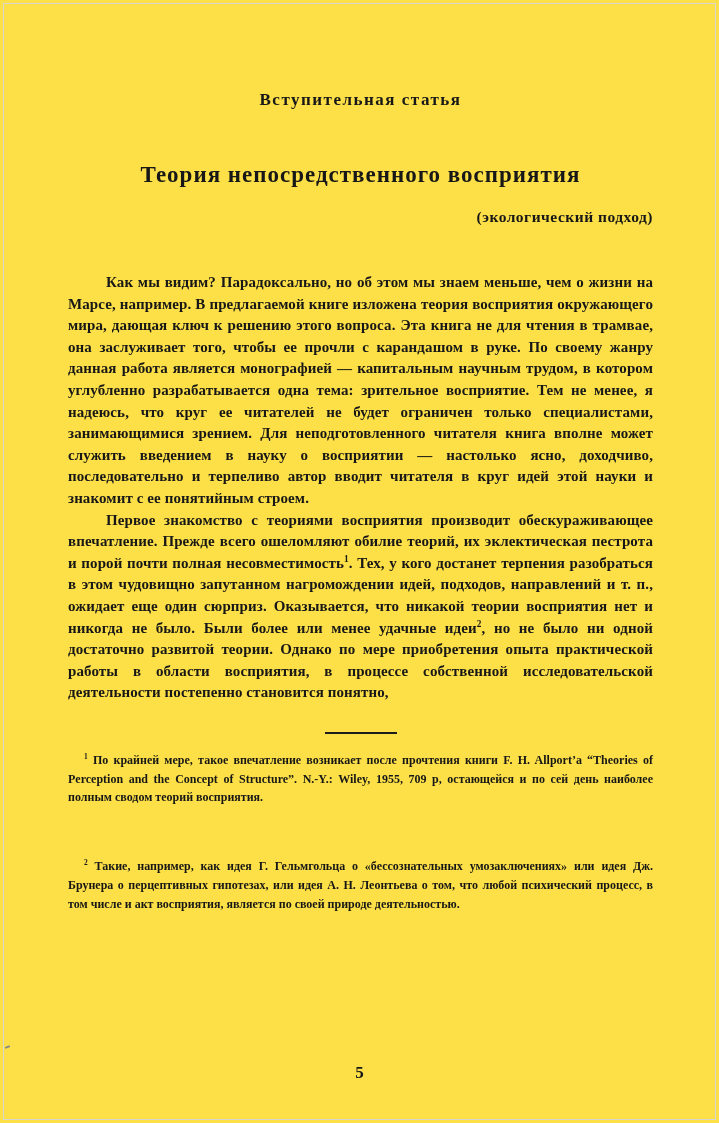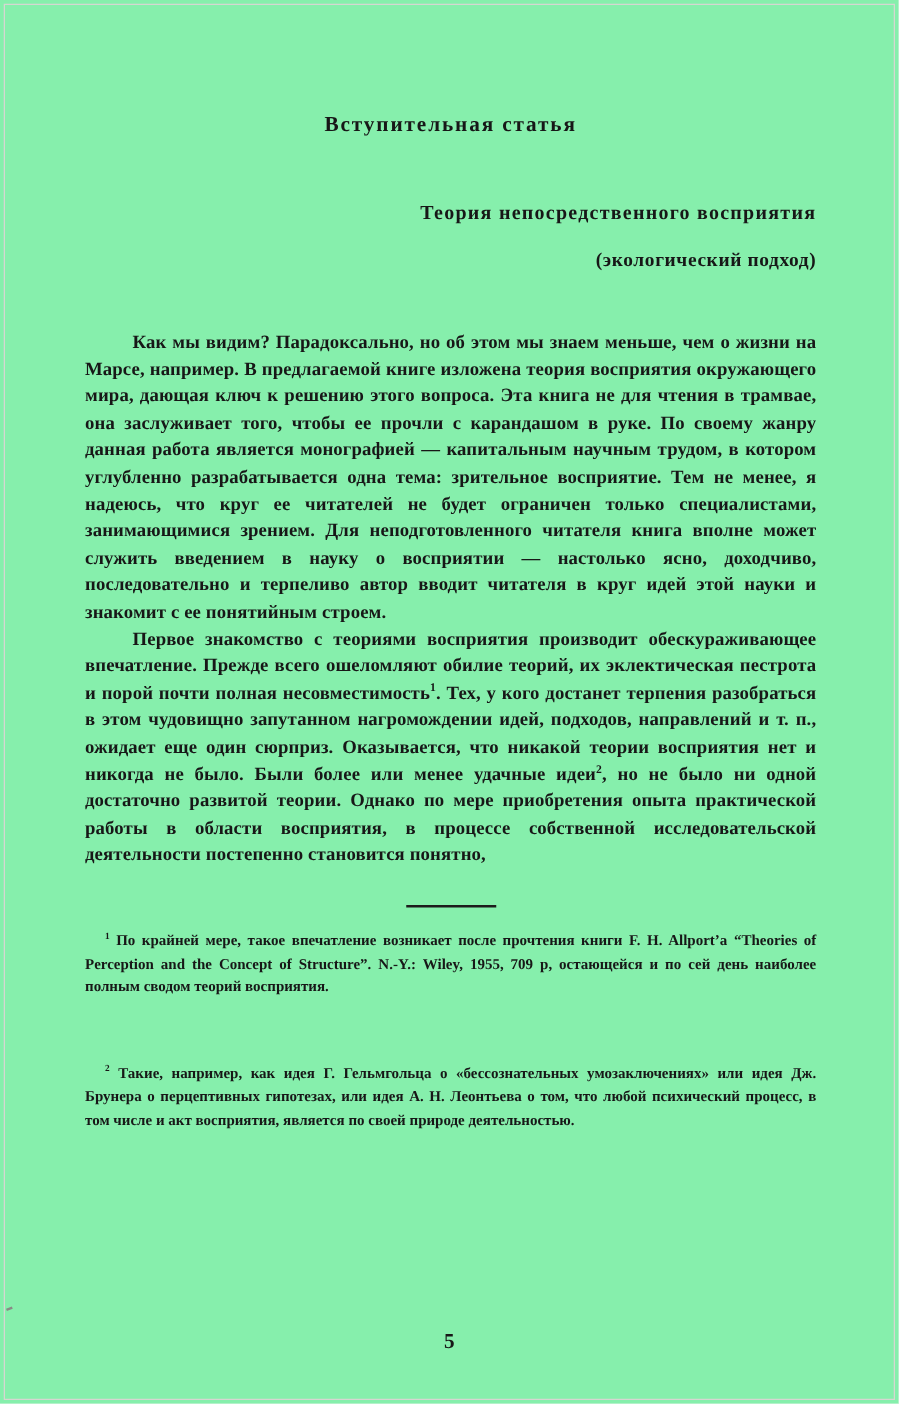--- a/index.html
+++ b/index.html
@@ -5,21 +5,21 @@
   html, body {
     margin: 0;
     padding: 0;
     background: #f6f6f3;
   }
   .page {
     position: relative;
     width: 719px;
     height: 1123px;
     margin: 0 auto;
-    background: #86efac;
+    background: #fde047;
     color: #171717;
     font-family: "Liberation Serif", "DejaVu Serif", serif;
     overflow: hidden;
     box-sizing: border-box;
   }
   .scan-frame {
     position: absolute;
     inset: 3px;
     border: 1px solid #d6d6d1;
     pointer-events: none;
@@ -41,22 +41,22 @@
     margin: 0;
     padding-top: 90px;
     text-align: center;
     font-size: 17px;
     font-weight: 700;
     letter-spacing: 1.5px;
   }
   .article-title {
     margin: 0;
     padding-top: 52px;
-    text-align: right;
-    font-size: 16px;
+    text-align: center;
+    font-size: 23px;
     font-weight: 700;
     letter-spacing: 1px;
   }
   .article-subtitle {
     margin: 0;
     padding-top: 20px;
     text-align: right;
     font-size: 15.5px;
     font-weight: 700;
     letter-spacing: 0.5px;

